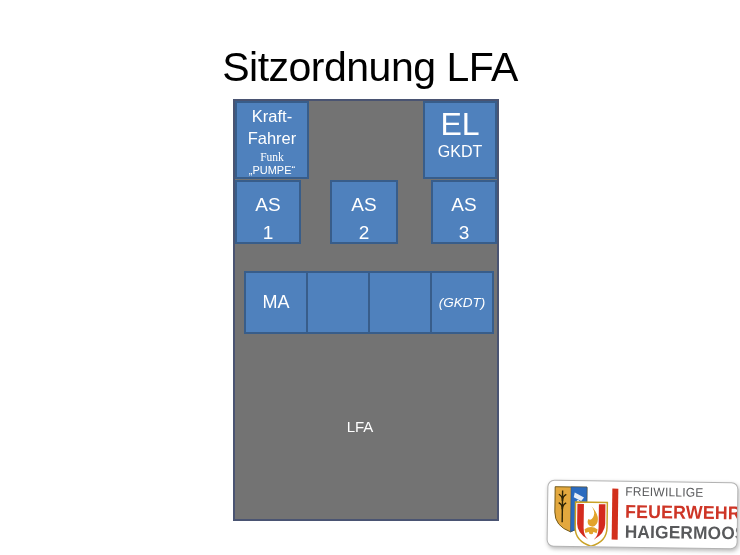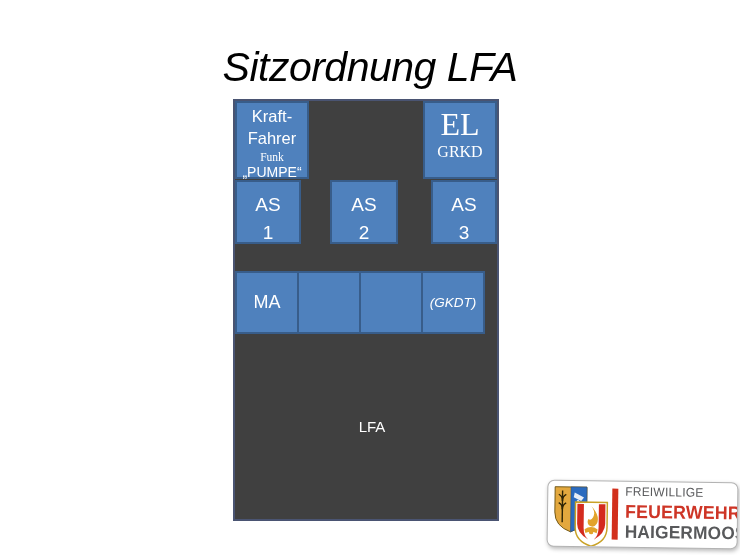--- a/index.html
+++ b/index.html
@@ -16,57 +16,56 @@
   .title {
     position: absolute;
     top: 44px; left: 0; right: 0;
     margin: 0;
     text-align: center;
     font-size: 41px;
     font-weight: 400;
     color: #000000;
     letter-spacing: -0.5px;
     line-height: 1.15;
-    font-style: italic;
   }
 
   
   .diagram {
     position: absolute;
     left: 233px; top: 99px;
     width: 266px; height: 422px;
     box-sizing: border-box;
-    background: #404040;
+    background: #737373;
     border: 2px solid #4A5472;
   }
   .seat {
     position: absolute;
     box-sizing: border-box;
     background: #4F81BD;
     border: 2px solid #385D8A;
     color: #ffffff;
     text-align: center;
   }
   .seat-driver { left: 0; top: 0; width: 74px; height: 78px; padding-top: 3px; }
   .seat-driver .big   { font-size: 16.5px; line-height: 1.32; }
   .seat-driver .small { font-size: 11.5px; line-height: 1.25; font-family: Liberation Serif, serif; }
-  .seat-driver .quote { font-size: 14px;   line-height: 1.25; }
-
-  .seat-el { right: 0; top: 0; width: 74px; height: 78px; padding-top: 4px; font-family: Liberation Serif, serif; }
+  .seat-driver .quote { font-size: 11px;   line-height: 1.25; }
+
+  .seat-el { right: 0; top: 0; width: 74px; height: 78px; padding-top: 4px; }
   .seat-el .el-main { font-size: 32px; line-height: 1.1; font-weight: 400; }
   .seat-el .el-sub  { font-size: 16px; line-height: 1.2; }
 
   .seat-as { top: 79px; width: 66px; height: 64px; padding-top: 9px; font-size: 19px; line-height: 1.45; }
   .seat-as1 { left: 0; }
   .seat-as2 { left: 95px; width: 68px; }
   .seat-as3 { right: 0; }
 
   .rear-row {
     position: absolute;
-    left: 0; top: 170px;
+    left: 9px; top: 170px;
     width: 250px; height: 63px;
     display: flex;
   }
   .rear-seat {
     flex: 1 1 0;
     box-sizing: border-box;
     background: #4F81BD;
     border: 2px solid #385D8A;
     color: #fff;
     display: flex;
@@ -74,21 +73,21 @@
     justify-content: center;
   }
   .rear-seat + .rear-seat { border-left-width: 1px; }
   .rear-seat { border-right-width: 1px; }
   .rear-seat:last-child { border-right-width: 2px; font-style: italic; }
   .rear-ma   { font-size: 18px; }
   .rear-gkdt { font-size: 13.5px; }
 
   .lfa-area {
     position: absolute;
-    left: 12px; top: 233px;
+    left: 0; top: 233px;
     width: 250px; height: 185px;
     display: flex;
     align-items: center;
     justify-content: center;
     color: #ffffff;
     font-size: 15px;
     text-align: right;
   }
 
   
@@ -134,21 +133,21 @@
 
     <div class="seat seat-driver">
       <div class="big">Kraft-</div>
       <div class="big">Fahrer</div>
       <div class="small">Funk</div>
       <div class="quote">„PUMPE“</div>
     </div>
 
     <div class="seat seat-el">
       <div class="el-main">EL</div>
-      <div class="el-sub">GRKD</div>
+      <div class="el-sub">GKDT</div>
     </div>
 
     <div class="seat seat-as seat-as1">
       <div>AS</div>
       <div>1</div>
     </div>
     <div class="seat seat-as seat-as2">
       <div>AS</div>
       <div>2</div>
     </div>

